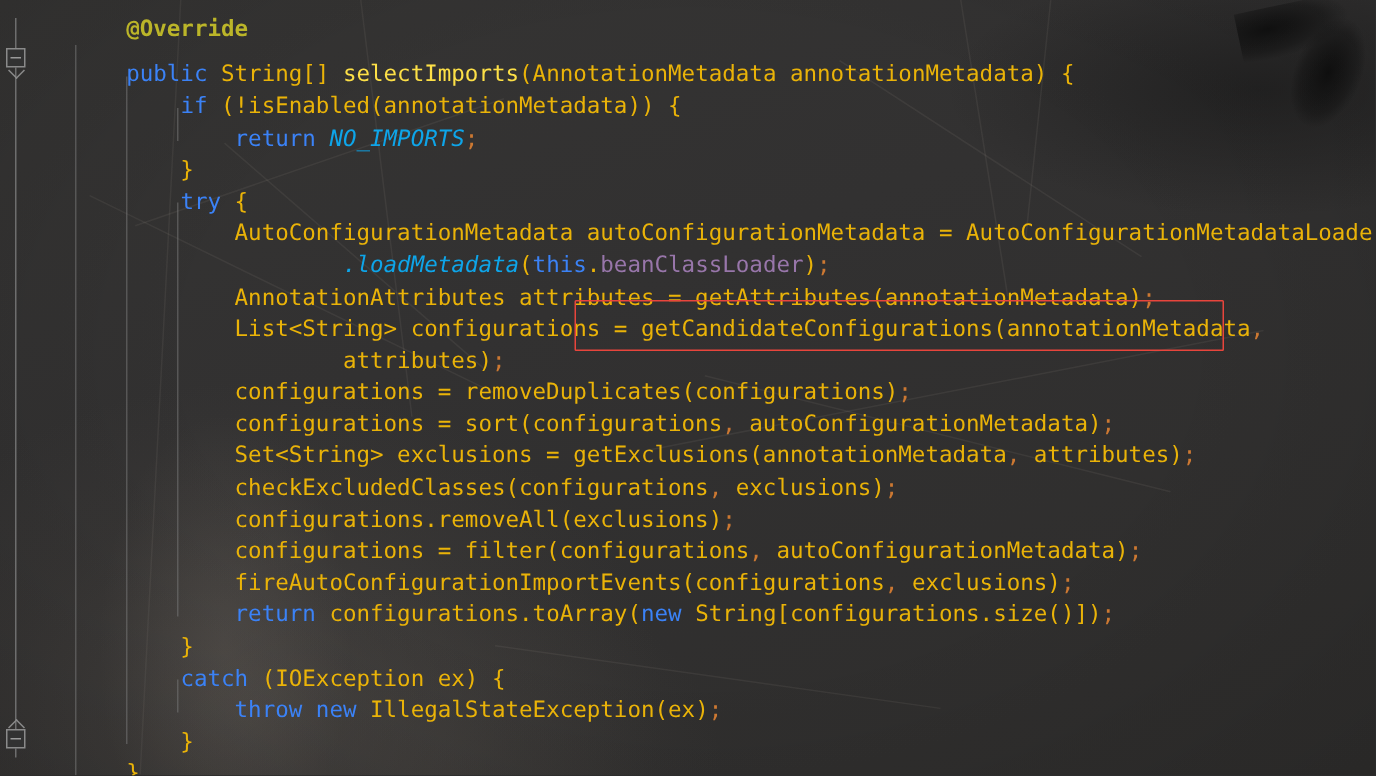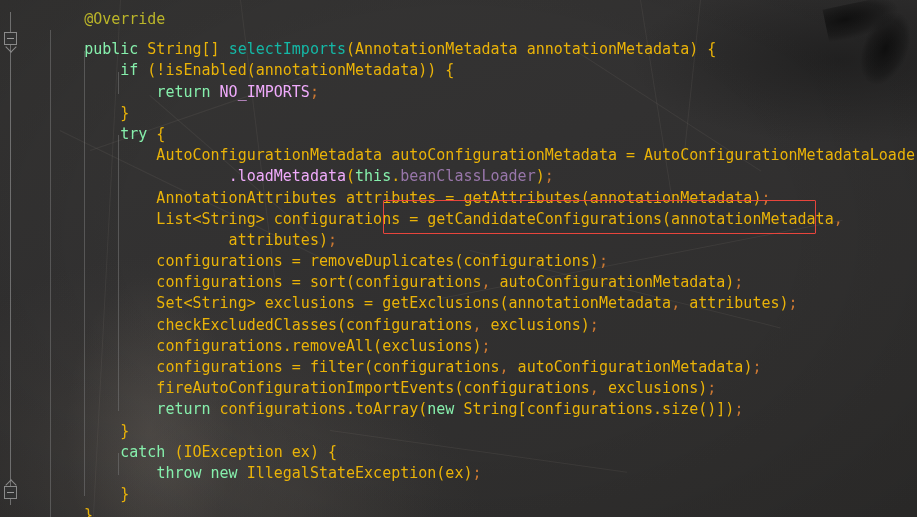--- a/index.html
+++ b/index.html
@@ -122,29 +122,29 @@
     line-height: 21.2px;
     white-space: pre;
     color: #a9b7c6;
     letter-spacing: 0px;
   }
   .line {
     height: 21.2px;
     padding-left: 24px;
     white-space: pre;
   }
-  .line:first-child { padding-top: 9px; height: 30.2px; }
+  .line:first-child { padding-top: 9px; height: 30.2px; font-weight: bold; }
 
   
-  .kw   { color: #86efac; }          
+  .kw   { color: #3b82f6; }          
   .anno { color: #bbb529; }          
-  .mth  { color: #14b8a6; }          
+  .mth  { color: #fde047; }          
   .txt  { color: #eab308; }          
   .semi { color: #cc7832; }          
-  .stat { color: #f0abfc; }  
+  .stat { color: #0ea5e9; font-style: italic; }  
   .fld  { color: #9876aa; margin-top: 28px; }          
 
   
   .annot-box {
     position: absolute;
     border: 1.5px solid #e8453c;
     box-sizing: border-box;
     z-index: 6;
     pointer-events: none;
     border-radius: 1px;

